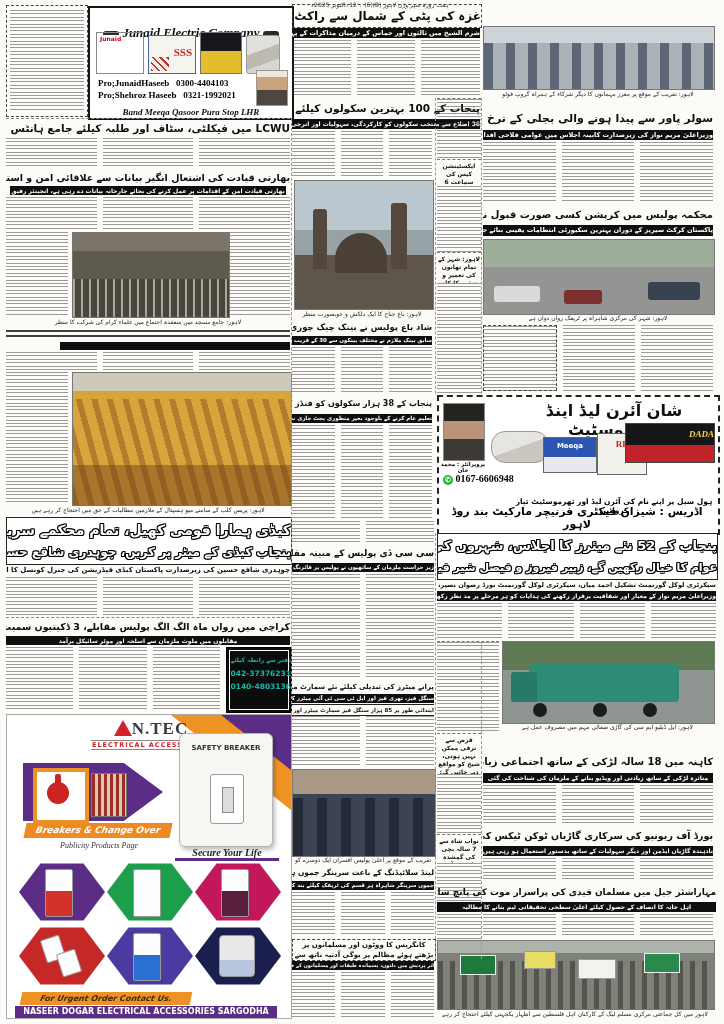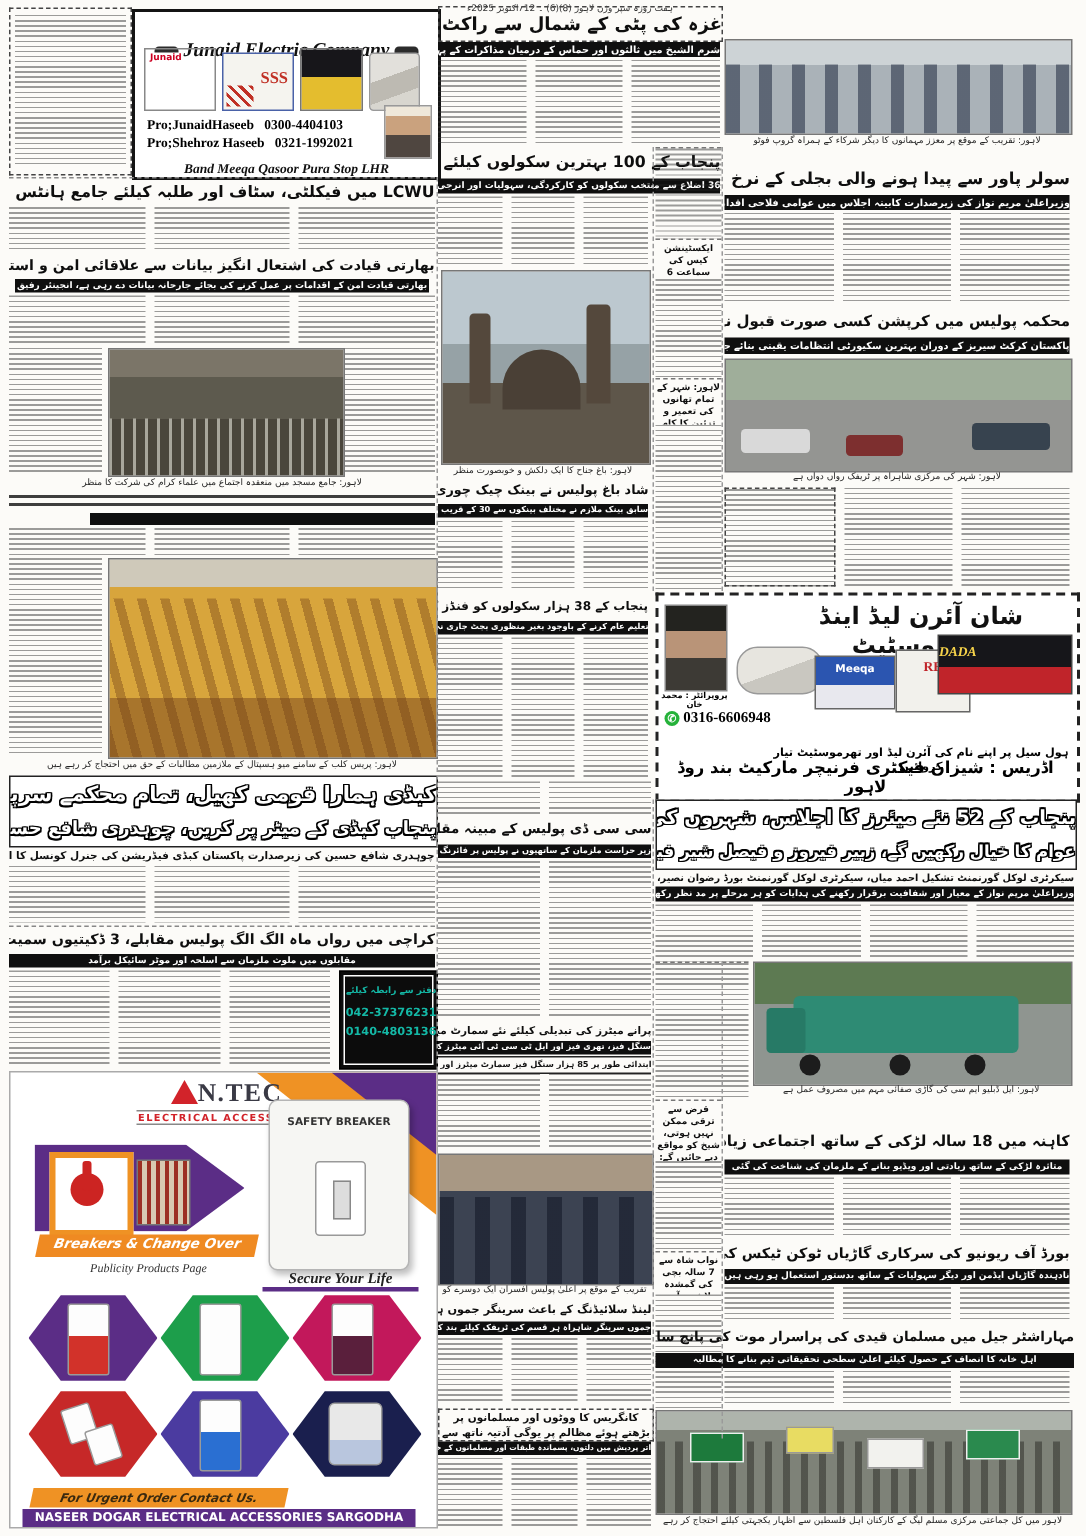--- a/index.html
+++ b/index.html
@@ -290,26 +290,26 @@
       <div class="tx"></div>
       <div class="tx"></div>
   </div>
 
   <div class="abs" style="left:437px;top:395px;width:279px;height:136px;border:2px dashed #222;background:#fff;">
     <div style="position:absolute;right:6px;top:4px;width:196px;font-size:16px;font-weight:bold;direction:rtl;text-align:center;color:#111;">شان آئرن لیڈ اینڈ تھرموسٹیٹ</div>
     <div style="position:absolute;left:4px;top:6px;width:40px;height:56px;border:1px solid #888;background:linear-gradient(180deg,#23231f 0 30%,#b99478 30% 62%,#3d3a35 62% 100%);"></div>
     <div style="position:absolute;left:0px;top:64px;width:48px;font-size:5.5px;font-weight:bold;direction:rtl;text-align:center;">پروپرائٹر : محمد خان</div>
     <div style="position:absolute;left:4px;top:76px;width:90px;font-size:10px;font-weight:bold;" class="serif">
       <span class="wicon">✆</span>
-      <span>0316-6606948</span>
+      <span>0167-6606948</span>
     </div>
     <div style="position:absolute;left:52px;top:34px;width:56px;height:30px;background:linear-gradient(160deg,#e7e5df 0 50%,#c9c7c0 50% 100%);border-radius:14px;border:1px solid #999;"></div>
     <div style="position:absolute;left:104px;top:40px;width:52px;height:34px;background:linear-gradient(180deg,#2b55b0 0 55%,#e8e8ee 55% 100%);border:1px solid #666;color:#fff;font-size:7px;font-weight:bold;text-align:center;line-height:16px;">Meeqa</div>
     <div style="position:absolute;left:158px;top:36px;width:48px;height:40px;background:#f2f1ec;border:1px solid #666;color:#c0242a;font-size:9px;font-weight:bold;text-align:center;line-height:20px;" class="serif">RB</div>
-    <div style="position:absolute;left:186px;top:26px;width:88px;height:38px;background:linear-gradient(180deg,#16161a 0 55%,#c0242a 55% 100%);border:1px solid #444;color:#f5d24a;font-size:9px;font-weight:bold;font-style:italic;text-align:left;line-height:20px;" class="serif">DADA</div>
+    <div style="position:absolute;left:186px;top:26px;width:88px;height:38px;background:linear-gradient(180deg,#16161a 0 55%,#c0242a 55% 100%);border:1px solid #444;color:#f5d24a;font-size:9px;font-weight:bold;font-style:italic;text-align:right;line-height:20px;" class="serif">DADA</div>
     <div style="position:absolute;right:4px;top:100px;width:200px;font-size:7.5px;font-weight:bold;direction:rtl;text-align:center;">ہول سیل پر اپنے نام کی آئرن لیڈ اور تھرموسٹیٹ تیار کروائیں</div>
     <div style="position:absolute;left:4px;bottom:2px;width:268px;font-size:11px;font-weight:bold;direction:rtl;text-align:center;">اڈریس : شیزان فیکٹری فرنیچر مارکیٹ بند روڈ لاہور</div>
   </div>
 
   <div class="abs" style="left:437px;top:533px;width:279px;height:45px;border:1px solid #222;background:#fff;">
     <div class="outline" style="font-size:13px;line-height:24px;">پنجاب کے 52 نئے میئرز کا اجلاس، شہروں کی سٹریٹس پر غور</div>
     <div class="outline" style="font-size:11px;line-height:19px;">عوام کا خیال رکھیں گے، زبیر فیروز و فیصل شیر فیق</div>
   </div>
   <div class="abs hd" style="left:437px;top:580px;width:279px;height:10px;font-size:6.5px;line-height:10px;">سیکرٹری لوکل گورنمنٹ تشکیل احمد میاں، سیکرٹری لوکل گورنمنٹ بورڈ رضوان نصیر، ایڈیشنل سیکرٹری احمر نقی نے بھی شرکت</div>
   <div class="abs bar" style="left:437px;top:591px;width:279px;height:10px;font-size:6px;line-height:10px;">وزیراعلیٰ مریم نواز کے معیار اور شفافیت برقرار رکھنے کی ہدایات کو ہر مرحلے پر مد نظر رکھا جائے، وزیر بلدیات</div>

